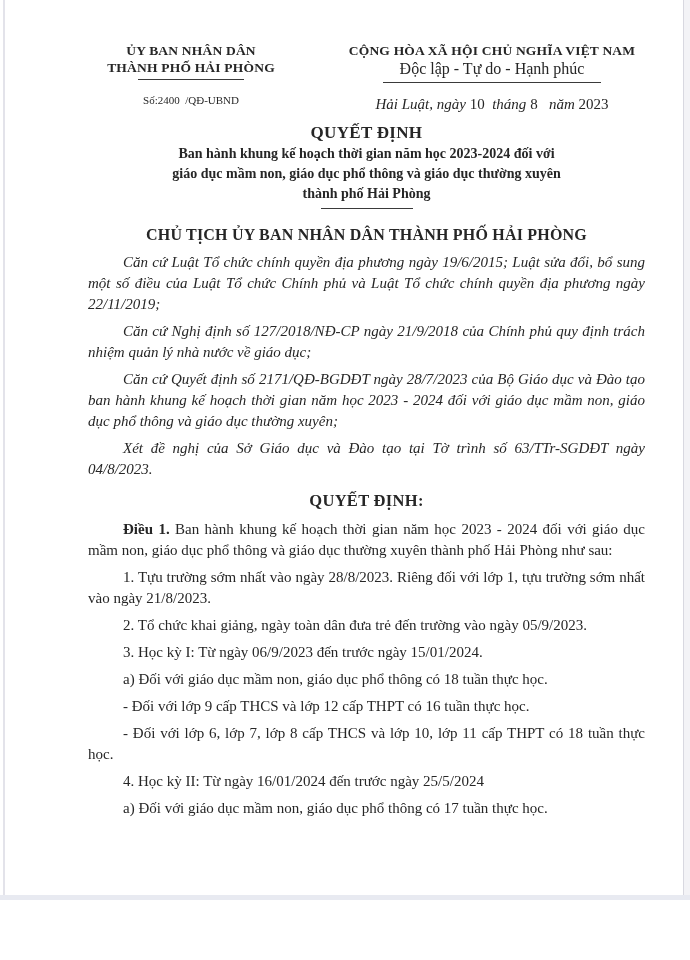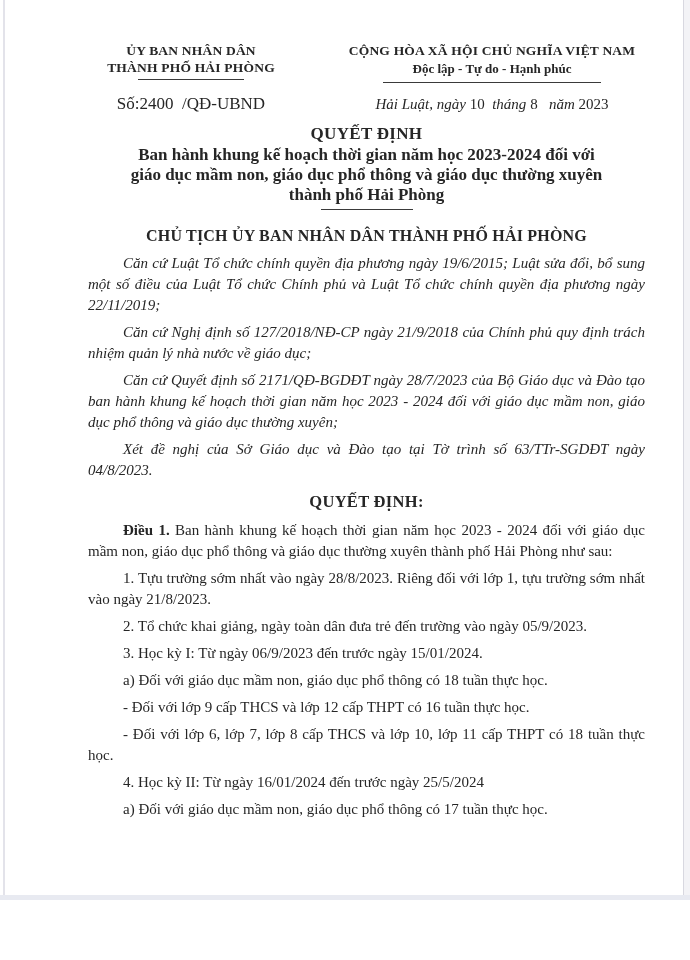--- a/index.html
+++ b/index.html
@@ -16,33 +16,33 @@
   .edge-right{position:absolute;right:0;top:0;bottom:0;width:6px;background:#f3f3f6;border-left:1px solid #d8d8e0;}
   .bottom-strip{position:absolute;left:0;right:0;bottom:0;height:5px;background:#e8eaf1;}
 
   .inner{position:relative;padding-top:42px;}
 
   
   .header{display:grid;grid-template-columns:292px 310px;padding-left:45px;}
   .h-left,.h-right{text-align:center;}
   .org{font-weight:bold;font-size:13.5px;line-height:17px;letter-spacing:.2px;}
   .nat{font-weight:bold;font-size:13.5px;line-height:17px;letter-spacing:.2px;}
-  .motto{font-weight:bold;font-size:13px;line-height:20px;}
+  .motto{font-weight:normal;font-size:16px;line-height:20px;}
   .rule{height:0;border-bottom:1.6px solid #3a3a3a;margin:3px auto 0 auto;}
   .rule-issuer{width:106px;}
   .rule-motto{width:218px;}
-  .doc-number{margin-top:14px;font-size:17px;white-space:pre;}
+  .doc-number{margin-top:14px;font-size:11px;white-space:pre;}
   .dateline{margin-top:13px;font-size:15px;font-style:italic;white-space:pre;}
   .dateline .num{font-style:normal;text-align:center;}
 
   
   .body-col{padding:0 45px 0 88px;}
   .title-block{margin-top:9px;text-align:center;}
   .decision-title{font-weight:bold;font-size:17px;line-height:22px;letter-spacing:.3px;}
-  .decision-subtitle{font-weight:bold;font-size:17px;line-height:20px;}
+  .decision-subtitle{font-weight:bold;font-size:14px;line-height:20px;}
   .rule-subtitle{width:92px;border-bottom:1.6px solid #3a3a3a;height:0;margin:4px auto 0 auto;}
 
   .chairman{margin-top:15px;text-align:center;font-weight:bold;font-size:16px;line-height:22px;letter-spacing:.2px;}
 
   
   p{margin:6px 0 0 0;font-size:15px;line-height:21px;text-align:justify;text-indent:35px;}
   p.preamble{font-style:italic;}
   .decides{margin-top:9px;text-align:center;font-weight:bold;font-size:16.5px;line-height:24px;letter-spacing:.3px;}
   .article-label{font-weight:bold;}
 </style>

